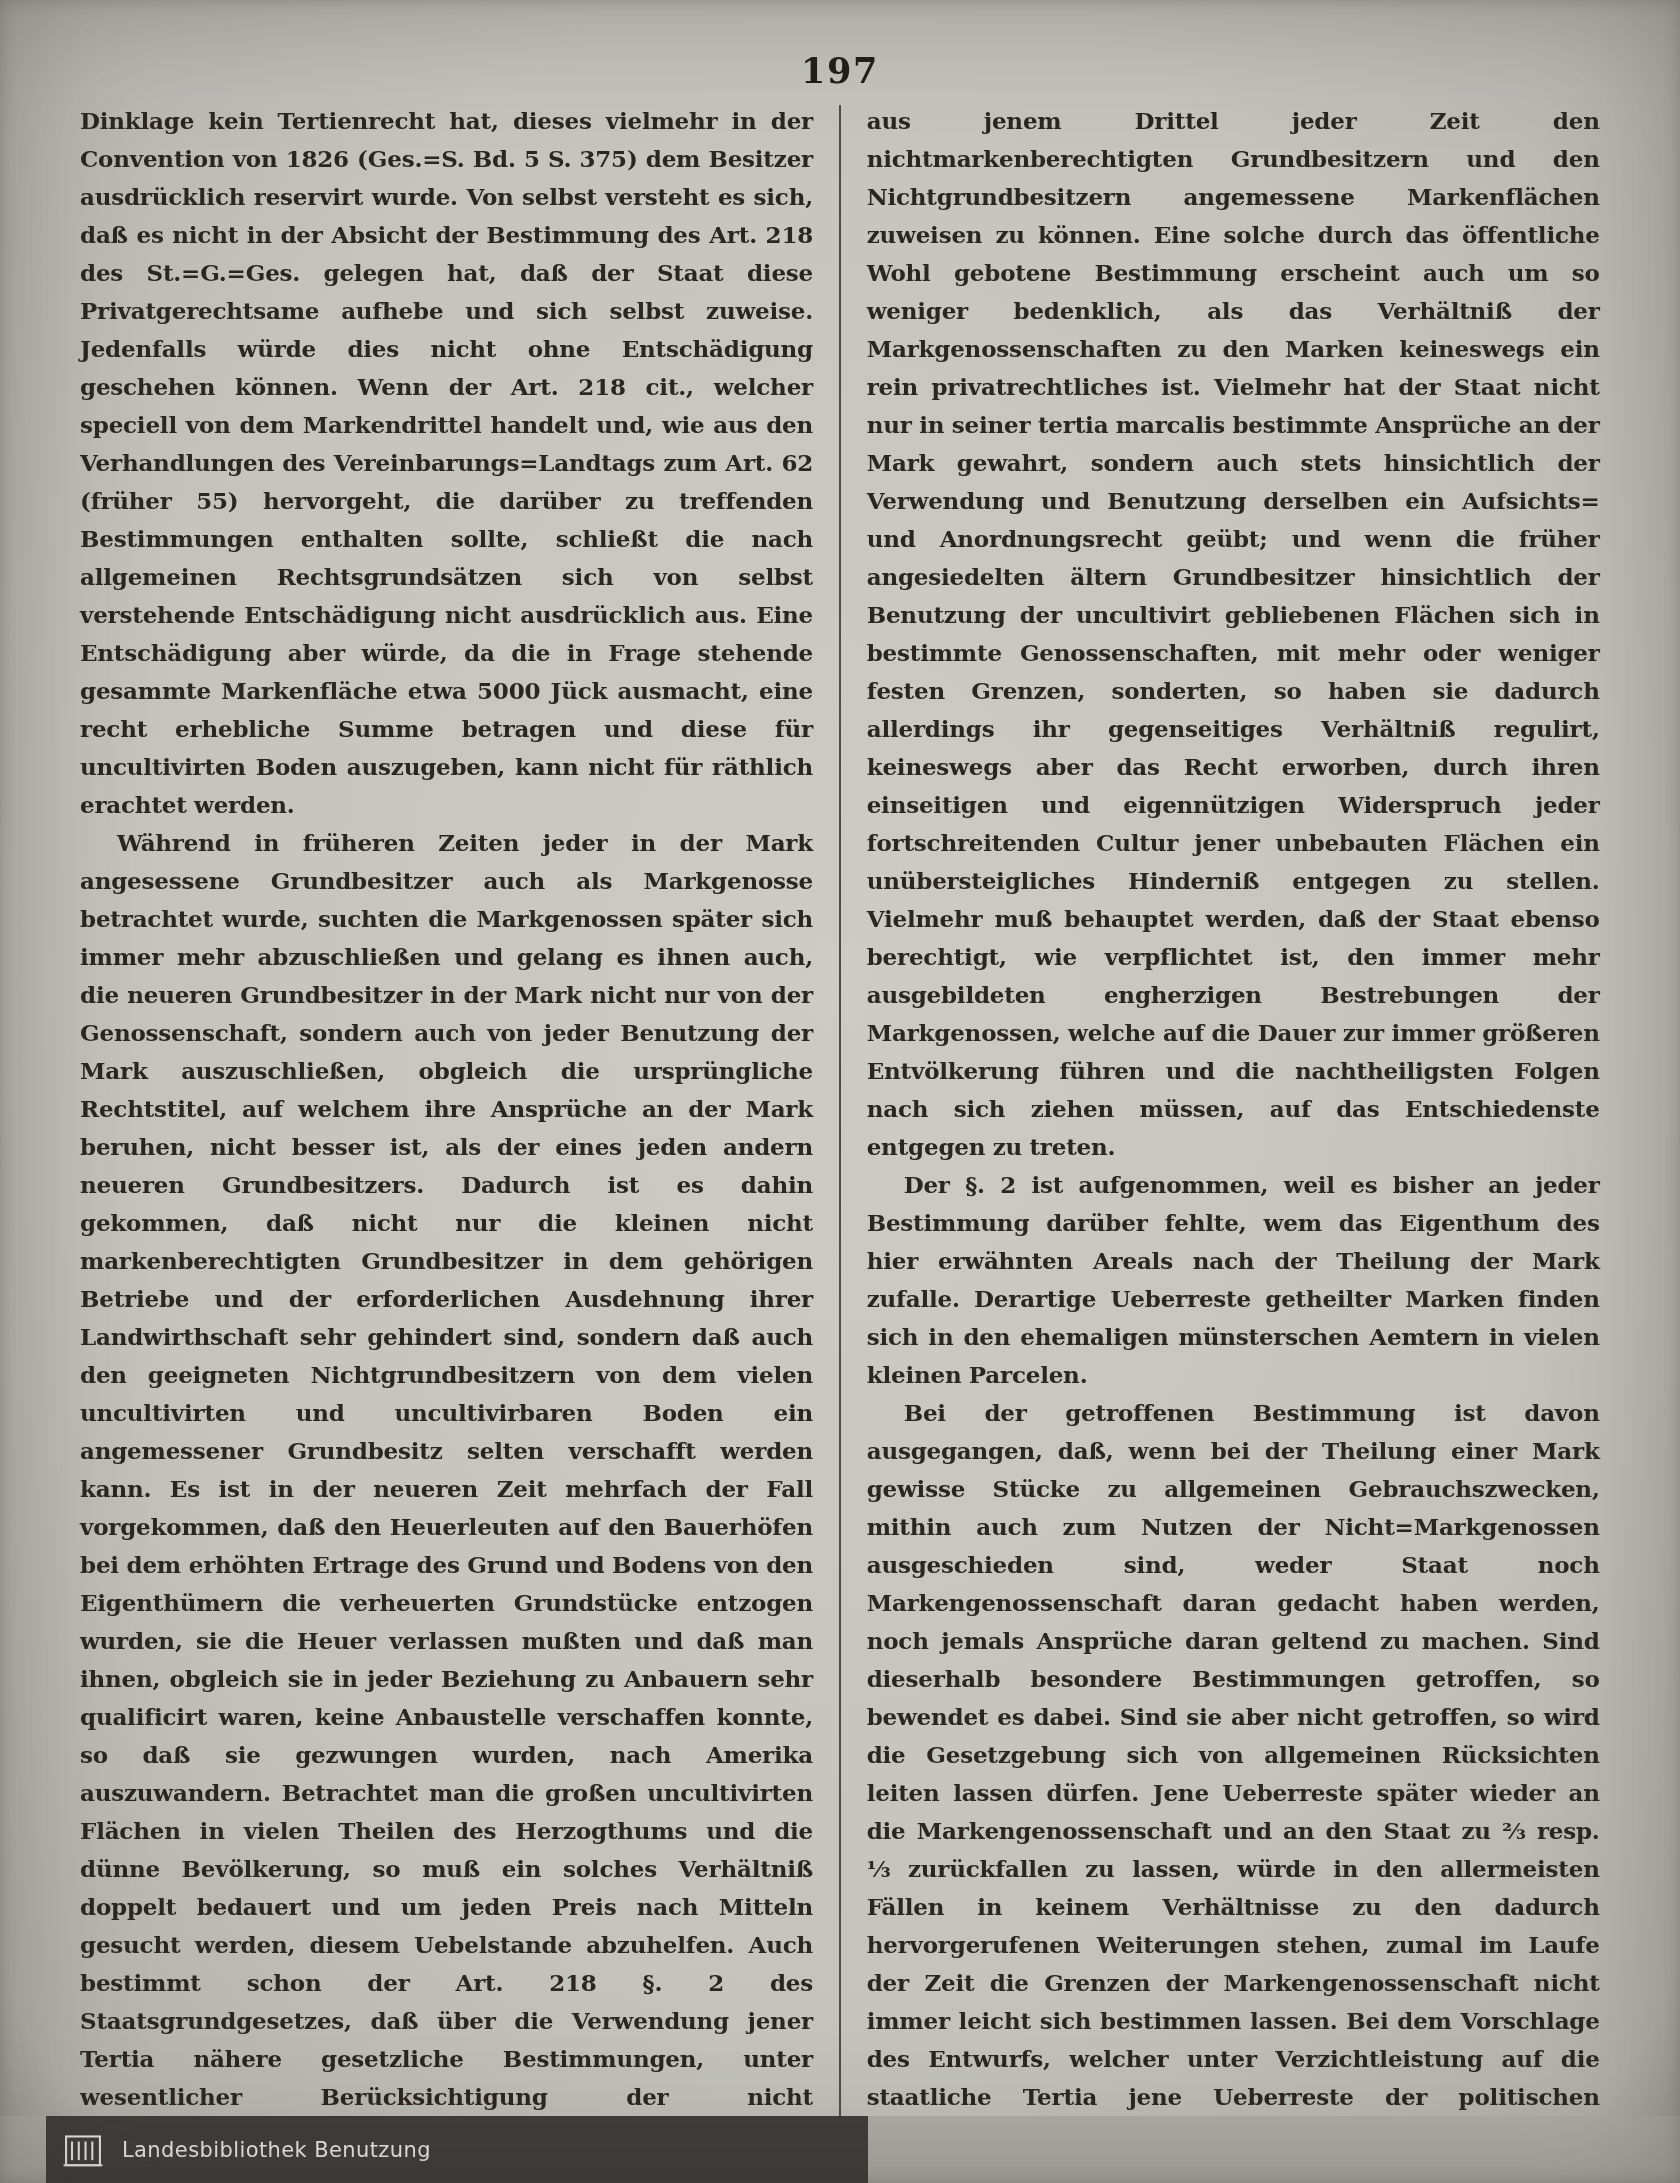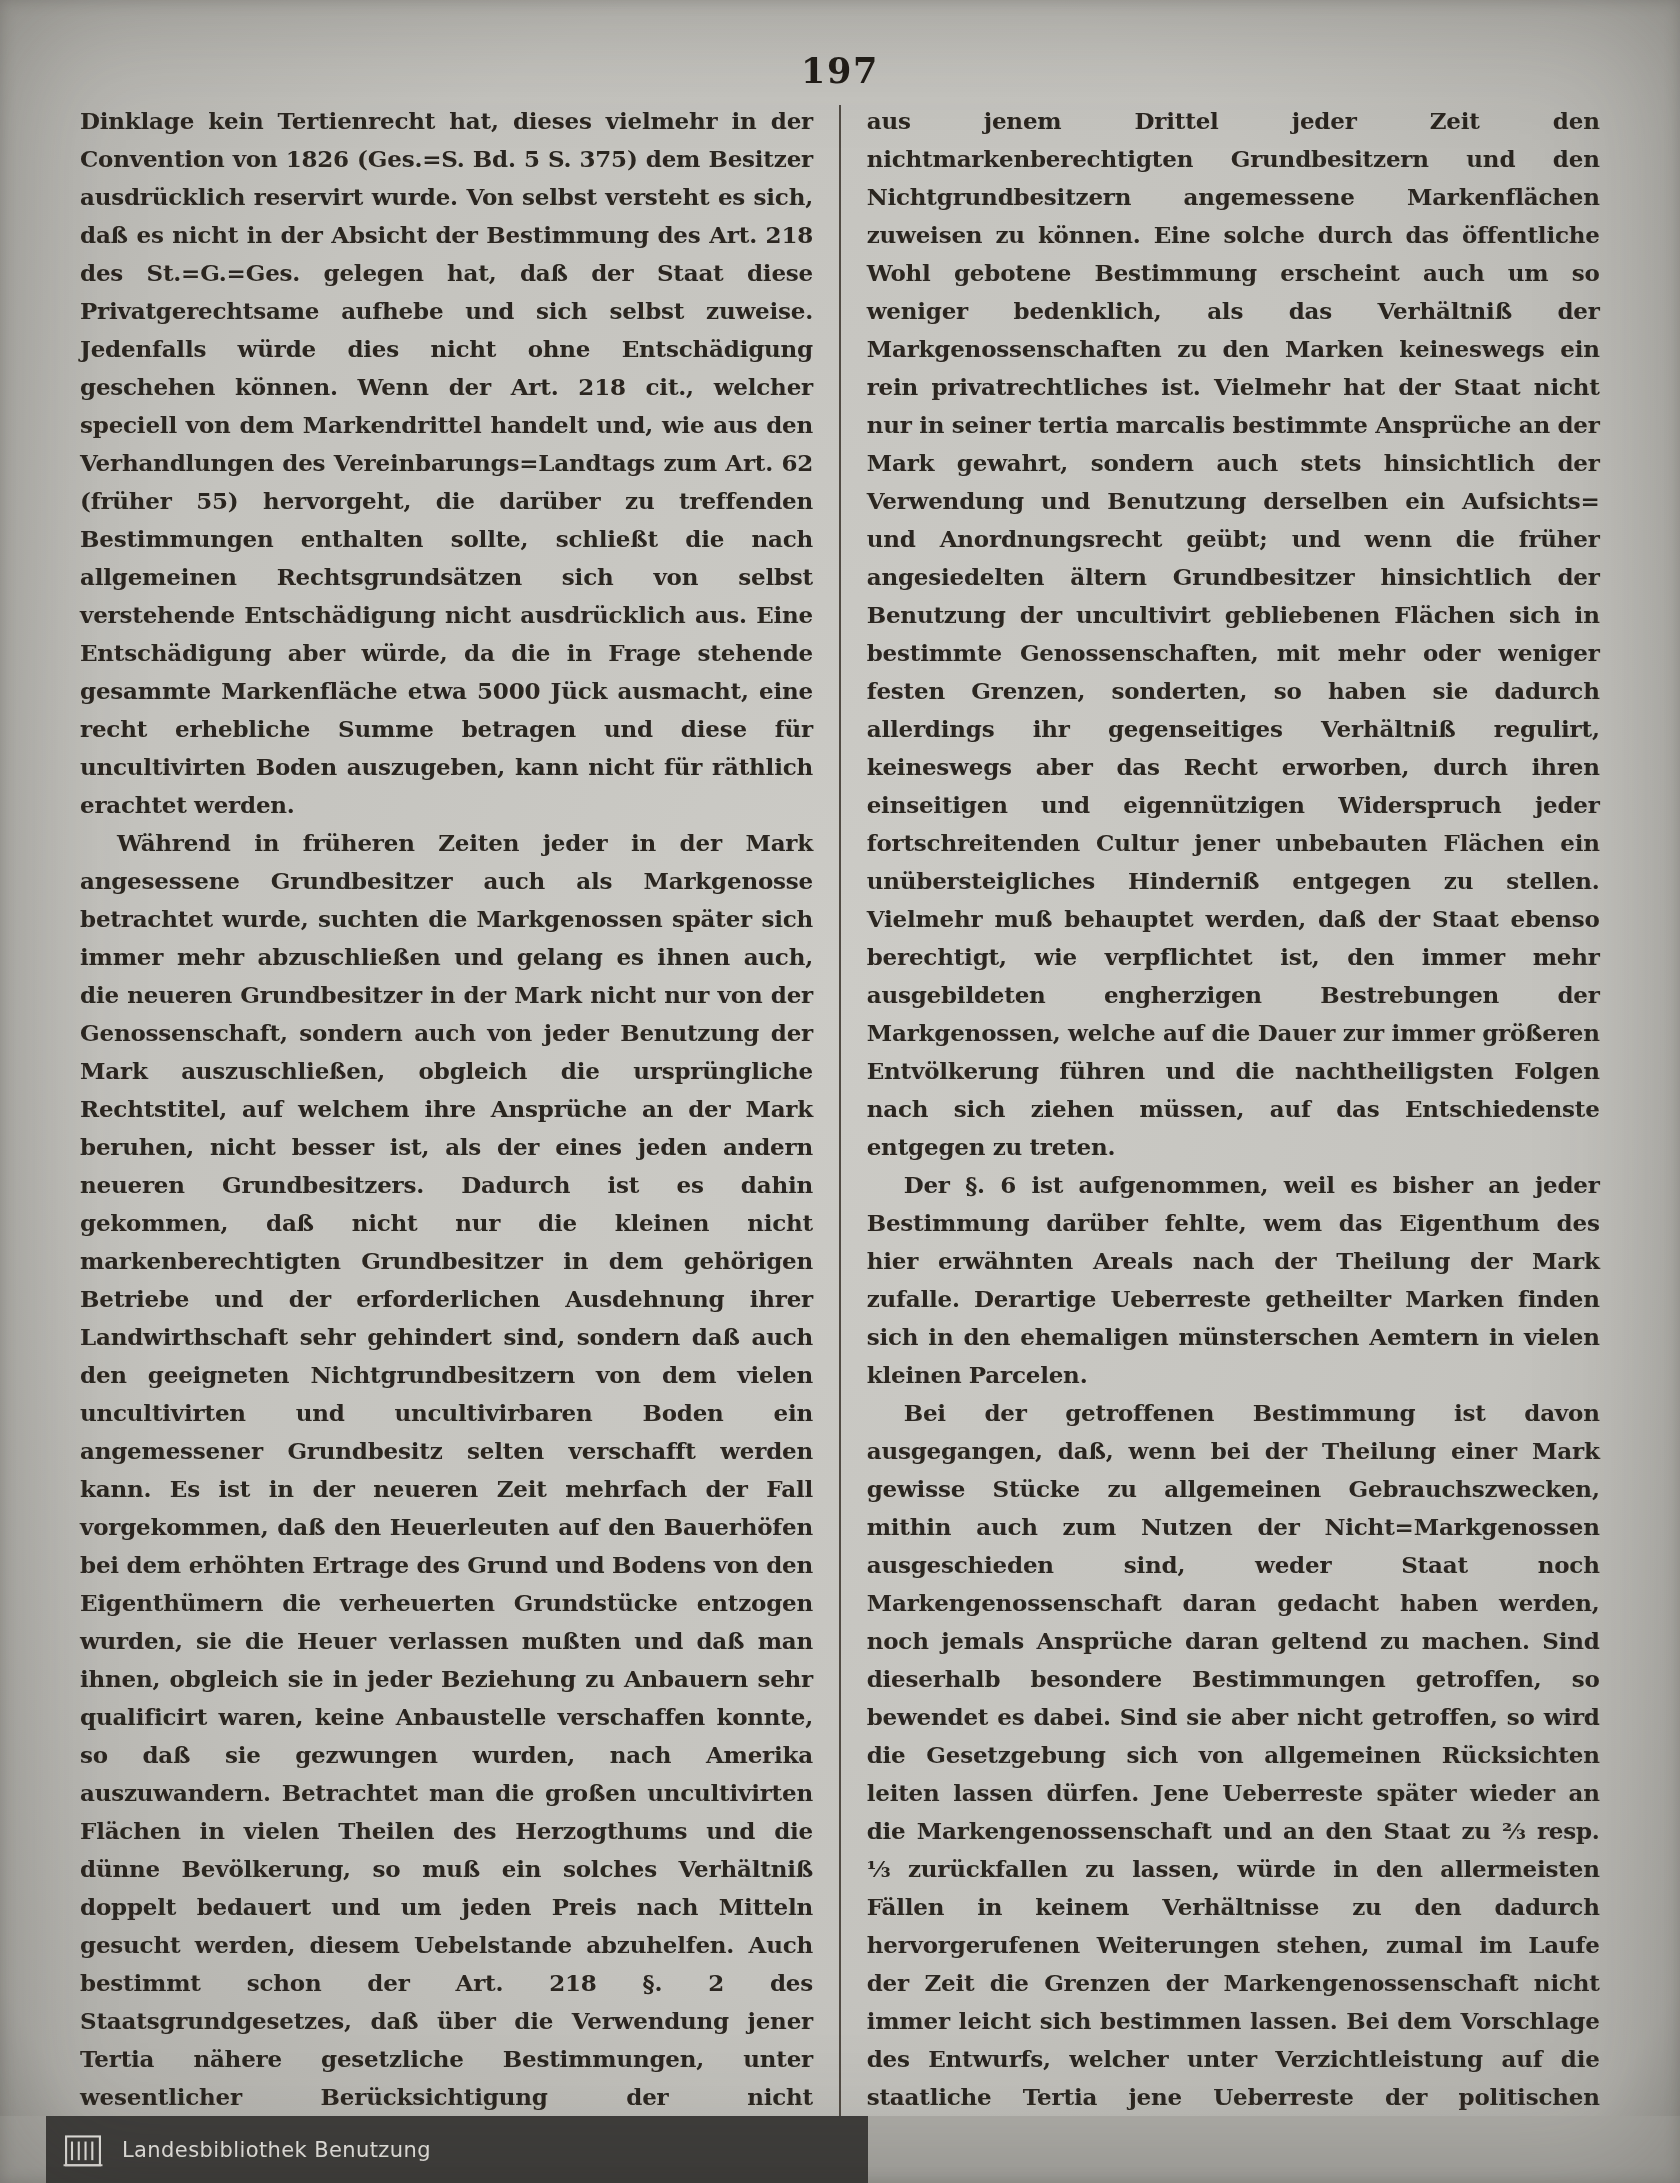--- a/index.html
+++ b/index.html
@@ -87,21 +87,21 @@
 
     <div class="col left">
       <p>Dinklage kein Tertienrecht hat, dieses vielmehr in der Convention von 1826 (Ges.=S. Bd. 5 S. 375) dem Besitzer ausdrücklich reservirt wurde. Von selbst versteht es sich, daß es nicht in der Absicht der Bestimmung des Art. 218 des St.=G.=Ges. gelegen hat, daß der Staat diese Privatgerechtsame aufhebe und sich selbst zuweise. Jedenfalls würde dies nicht ohne Entschädigung geschehen können. Wenn der Art. 218 cit., welcher speciell von dem Markendrittel handelt und, wie aus den Verhandlungen des Vereinbarungs=Landtags zum Art. 62 (früher 55) hervorgeht, die darüber zu treffenden Bestimmungen enthalten sollte, schließt die nach allgemeinen Rechtsgrundsätzen sich von selbst verstehende Entschädigung nicht ausdrücklich aus. Eine Entschädigung aber würde, da die in Frage stehende gesammte Markenfläche etwa 5000 Jück ausmacht, eine recht erhebliche Summe betragen und diese für uncultivirten Boden auszugeben, kann nicht für räthlich erachtet werden.</p>
       <p class="indent">Während in früheren Zeiten jeder in der Mark angesessene Grundbesitzer auch als Markgenosse betrachtet wurde, suchten die Markgenossen später sich immer mehr abzuschließen und gelang es ihnen auch, die neueren Grundbesitzer in der Mark nicht nur von der Genossenschaft, sondern auch von jeder Benutzung der Mark auszuschließen, obgleich die ursprüngliche Rechtstitel, auf welchem ihre Ansprüche an der Mark beruhen, nicht besser ist, als der eines jeden andern neueren Grundbesitzers. Dadurch ist es dahin gekommen, daß nicht nur die kleinen nicht markenberechtigten Grundbesitzer in dem gehörigen Betriebe und der erforderlichen Ausdehnung ihrer Landwirthschaft sehr gehindert sind, sondern daß auch den geeigneten Nichtgrundbesitzern von dem vielen uncultivirten und uncultivirbaren Boden ein angemessener Grundbesitz selten verschafft werden kann. Es ist in der neueren Zeit mehrfach der Fall vorgekommen, daß den Heuerleuten auf den Bauerhöfen bei dem erhöhten Ertrage des Grund und Bodens von den Eigenthümern die verheuerten Grundstücke entzogen wurden, sie die Heuer verlassen mußten und daß man ihnen, obgleich sie in jeder Beziehung zu Anbauern sehr qualificirt waren, keine Anbaustelle verschaffen konnte, so daß sie gezwungen wurden, nach Amerika auszuwandern. Betrachtet man die großen uncultivirten Flächen in vielen Theilen des Herzogthums und die dünne Bevölkerung, so muß ein solches Verhältniß doppelt bedauert und um jeden Preis nach Mitteln gesucht werden, diesem Uebelstande abzuhelfen. Auch bestimmt schon der Art. 218 §. 2 des Staatsgrundgesetzes, daß über die Verwendung jener Tertia nähere gesetzliche Bestimmungen, unter wesentlicher Berücksichtigung der nicht markenberechtigten Grundbesitzer und der Nichtgrundbesitzer, getroffen werden sollen. Diese gesetzlichen Bestimmungen können, wenn sie ihrem Zwecke entsprechen und ein Mittel bieten sollen, den oben angeführten Uebelständen einiger Maßen abzuhelfen, nur darin bestehen, daß dem Staate, wie dieses der Art. 4 thut, über das Drittel der Mark ein von dem Willen der Markgenossen unabhängiges Verfügungsrecht gegeben wird, um</p>
     </div>
 
     <div class="divider"></div>
 
     <div class="col right">
       <p>aus jenem Drittel jeder Zeit den nichtmarkenberechtigten Grundbesitzern und den Nichtgrundbesitzern angemessene Markenflächen zuweisen zu können. Eine solche durch das öffentliche Wohl gebotene Bestimmung erscheint auch um so weniger bedenklich, als das Verhältniß der Markgenossenschaften zu den Marken keineswegs ein rein privatrechtliches ist. Vielmehr hat der Staat nicht nur in seiner tertia marcalis bestimmte Ansprüche an der Mark gewahrt, sondern auch stets hinsichtlich der Verwendung und Benutzung derselben ein Aufsichts= und Anordnungsrecht geübt; und wenn die früher angesiedelten ältern Grundbesitzer hinsichtlich der Benutzung der uncultivirt gebliebenen Flächen sich in bestimmte Genossenschaften, mit mehr oder weniger festen Grenzen, sonderten, so haben sie dadurch allerdings ihr gegenseitiges Verhältniß regulirt, keineswegs aber das Recht erworben, durch ihren einseitigen und eigennützigen Widerspruch jeder fortschreitenden Cultur jener unbebauten Flächen ein unübersteigliches Hinderniß entgegen zu stellen. Vielmehr muß behauptet werden, daß der Staat ebenso berechtigt, wie verpflichtet ist, den immer mehr ausgebildeten engherzigen Bestrebungen der Markgenossen, welche auf die Dauer zur immer größeren Entvölkerung führen und die nachtheiligsten Folgen nach sich ziehen müssen, auf das Entschiedenste entgegen zu treten.</p>
-      <p class="indent">Der §. 6 ist aufgenommen, weil es bisher an jeder Bestimmung darüber fehlte, wem das Eigenthum des hier erwähnten Areals nach der Theilung der Mark zufalle. Derartige Ueberreste getheilter Marken finden sich in den ehemaligen münsterschen Aemtern in vielen kleinen Parcelen.</p>
+      <p class="indent">Der §. 2 ist aufgenommen, weil es bisher an jeder Bestimmung darüber fehlte, wem das Eigenthum des hier erwähnten Areals nach der Theilung der Mark zufalle. Derartige Ueberreste getheilter Marken finden sich in den ehemaligen münsterschen Aemtern in vielen kleinen Parcelen.</p>
       <p class="indent">Bei der getroffenen Bestimmung ist davon ausgegangen, daß, wenn bei der Theilung einer Mark gewisse Stücke zu allgemeinen Gebrauchszwecken, mithin auch zum Nutzen der Nicht=Markgenossen ausgeschieden sind, weder Staat noch Markengenossenschaft daran gedacht haben werden, noch jemals Ansprüche daran geltend zu machen. Sind dieserhalb besondere Bestimmungen getroffen, so bewendet es dabei. Sind sie aber nicht getroffen, so wird die Gesetzgebung sich von allgemeinen Rücksichten leiten lassen dürfen. Jene Ueberreste später wieder an die Markengenossenschaft und an den Staat zu ⅔ resp. ⅓ zurückfallen zu lassen, würde in den allermeisten Fällen in keinem Verhältnisse zu den dadurch hervorgerufenen Weiterungen stehen, zumal im Laufe der Zeit die Grenzen der Markengenossenschaft nicht immer leicht sich bestimmen lassen. Bei dem Vorschlage des Entwurfs, welcher unter Verzichtleistung auf die staatliche Tertia jene Ueberreste der politischen Gemeinde oder deren Abtheilung (Bauerschaft) zur Verfügung stellt, können die Markgenossen sich nicht für verletzt erachten, in den meisten Fällen wird die Bestimmung ihnen zum Vortheil gereichen.</p>
       <p class="indent art-heading">Zum Art. 5.</p>
       <p class="indent">Die Bestimmung unter a. wird kein Bedenken finden, da nicht nur zu den in neuerer Zeit auf der Tertia ausgewiesenen Anbaustellen, nach den Certificaten, die Nutzung der Mark mit Ausnahme der Schafweide ausdrücklich gestattet ist und</p>
     </div>
 
   </div>
 
   <div class="bottom-strip">
     <div class="watermark">
       <span class="logo-icon">

